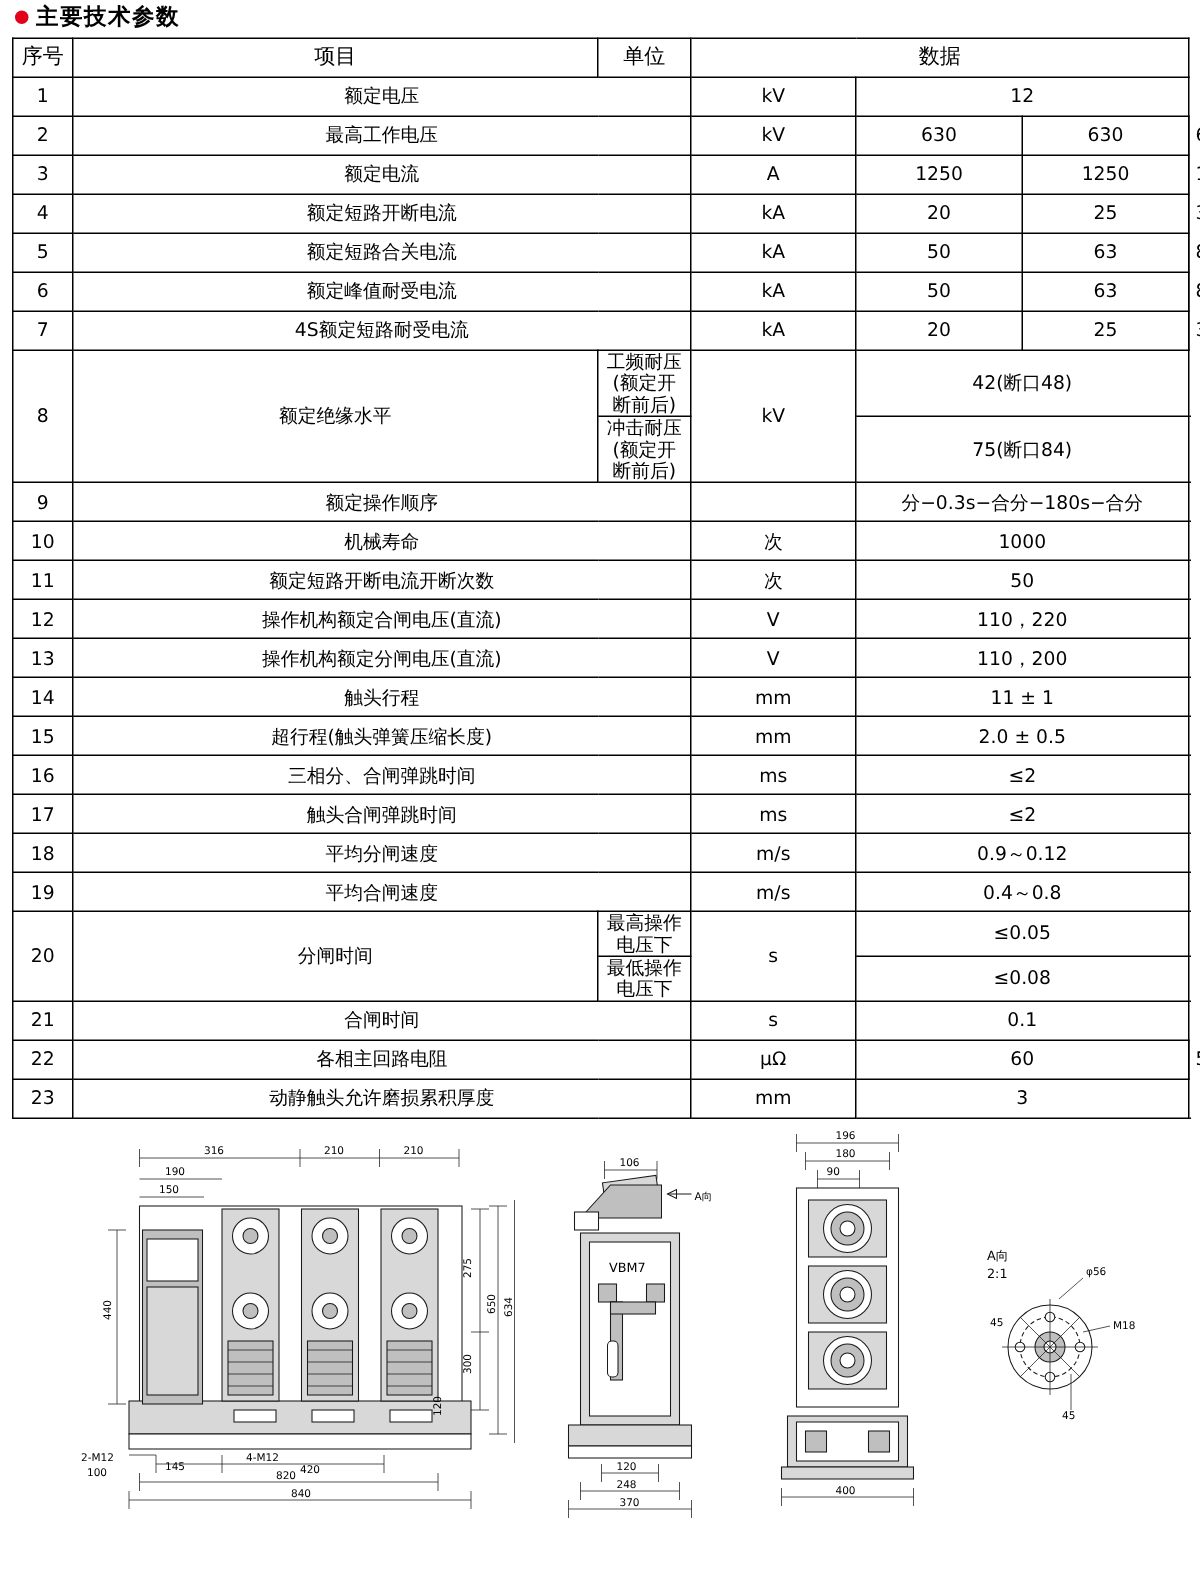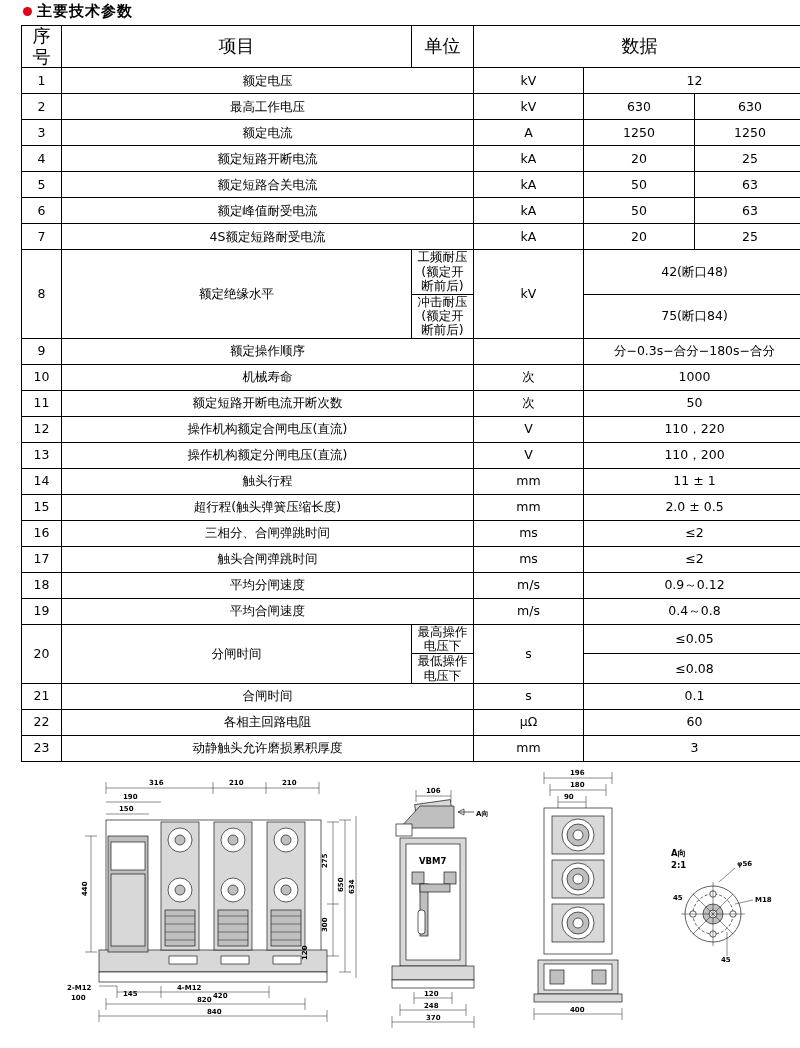--- a/index.html
+++ b/index.html
@@ -3,21 +3,21 @@
 <meta charset="utf-8">
 <style>
   * { box-sizing: border-box; }
   html, body {
     margin: 0; padding: 0;
     width: 800px; height: 1048px;
     background: #ffffff;
     font-family: "DejaVu Sans", "Liberation Sans", sans-serif;
     color: #000;
   }
-  .page { width: 800px; height: 932px; position: relative; padding: 0 21px; }
+  .page { width: 800px; height: 932px; position: relative; padding: 0 8px; }
 
   
   .sec-head {
     display: flex; align-items: center;
     font-size: 15px; font-weight: bold; letter-spacing: 1px;
     padding: 4px 0 6px 2px;
   }
   .sec-head .dot {
     width: 9px; height: 9px; border-radius: 50%;
     background: #e2001a; margin-right: 5px; flex: 0 0 auto;
@@ -33,39 +33,39 @@
   }
   table.spec td, table.spec th {
     border: 1px solid #000;
     padding: 0 4px;
     height: 26px;
     font-weight: normal;
     text-align: center;
     vertical-align: middle;
     line-height: 1.15;
   }
-  table.spec th { font-size: 18px; }
+  table.spec th { font-size: 14px; }
   td.l { text-align: left; padding-left: 8px; }
   td.c { text-align: center; }
 
   
   col.c-no    { width: 40px; }
   col.c-item  { width: 350px; }
   col.c-unit  { width: 62px; }
   col.c-d1    { width: 110px; }
   col.c-d2    { width: 111px; }
   col.c-d3    { width: 111px; }
 
   
   .drawings {
     position: relative;
     width: 784px; height: 262px;
     margin-top: 2px;
   }
-  .dwg { position: absolute; font-weight: bold; }
+  .dwg { position: absolute; }
   svg { display: block; }
   .ln { stroke: #1a1a1a; stroke-width: 0.7; fill: none; }
   .ln-t { stroke: #1a1a1a; stroke-width: 0.5; fill: none; }
   .fill-l { fill: #d8d8d8; stroke: #1a1a1a; stroke-width: 0.7; }
   .fill-m { fill: #bfbfbf; stroke: #1a1a1a; stroke-width: 0.7; }
   .fill-w { fill: #ffffff; stroke: #1a1a1a; stroke-width: 0.7; }
   .dim { font-size: 7px; font-family: "DejaVu Sans", sans-serif; fill: #000; }
   .dim9 { font-size: 8.5px; font-family: "DejaVu Sans", sans-serif; fill: #000; }
 </style>
 </head>

